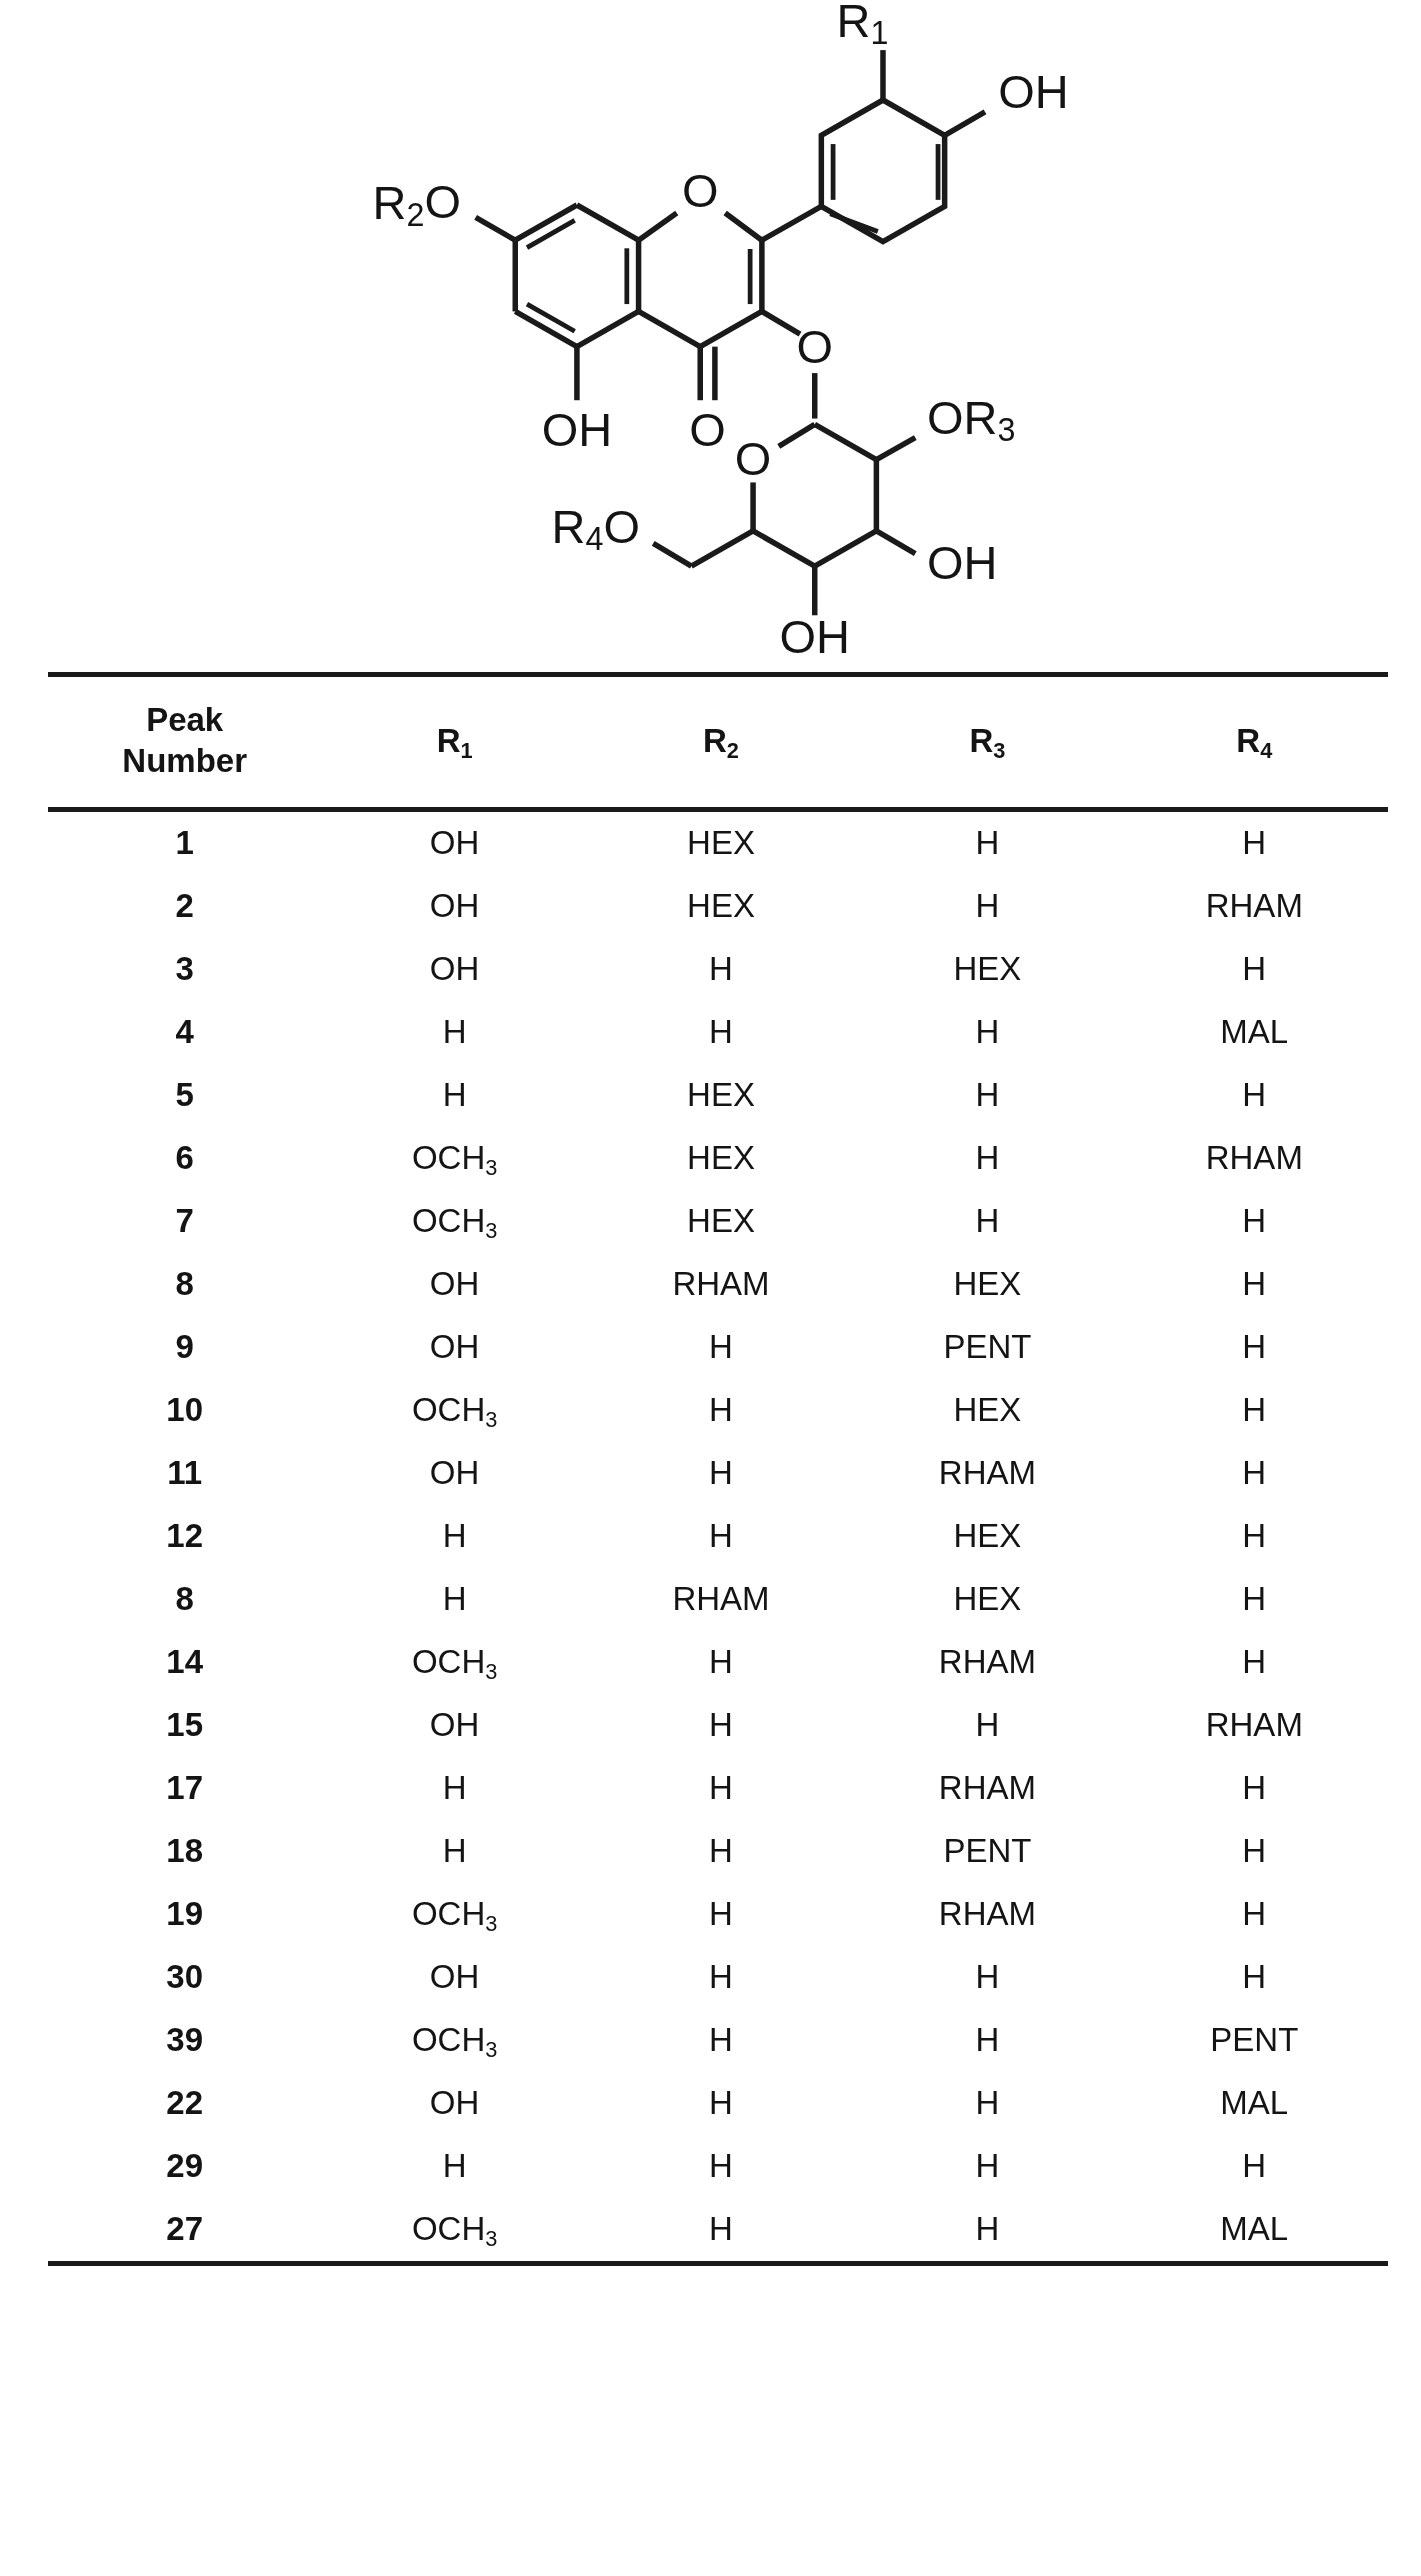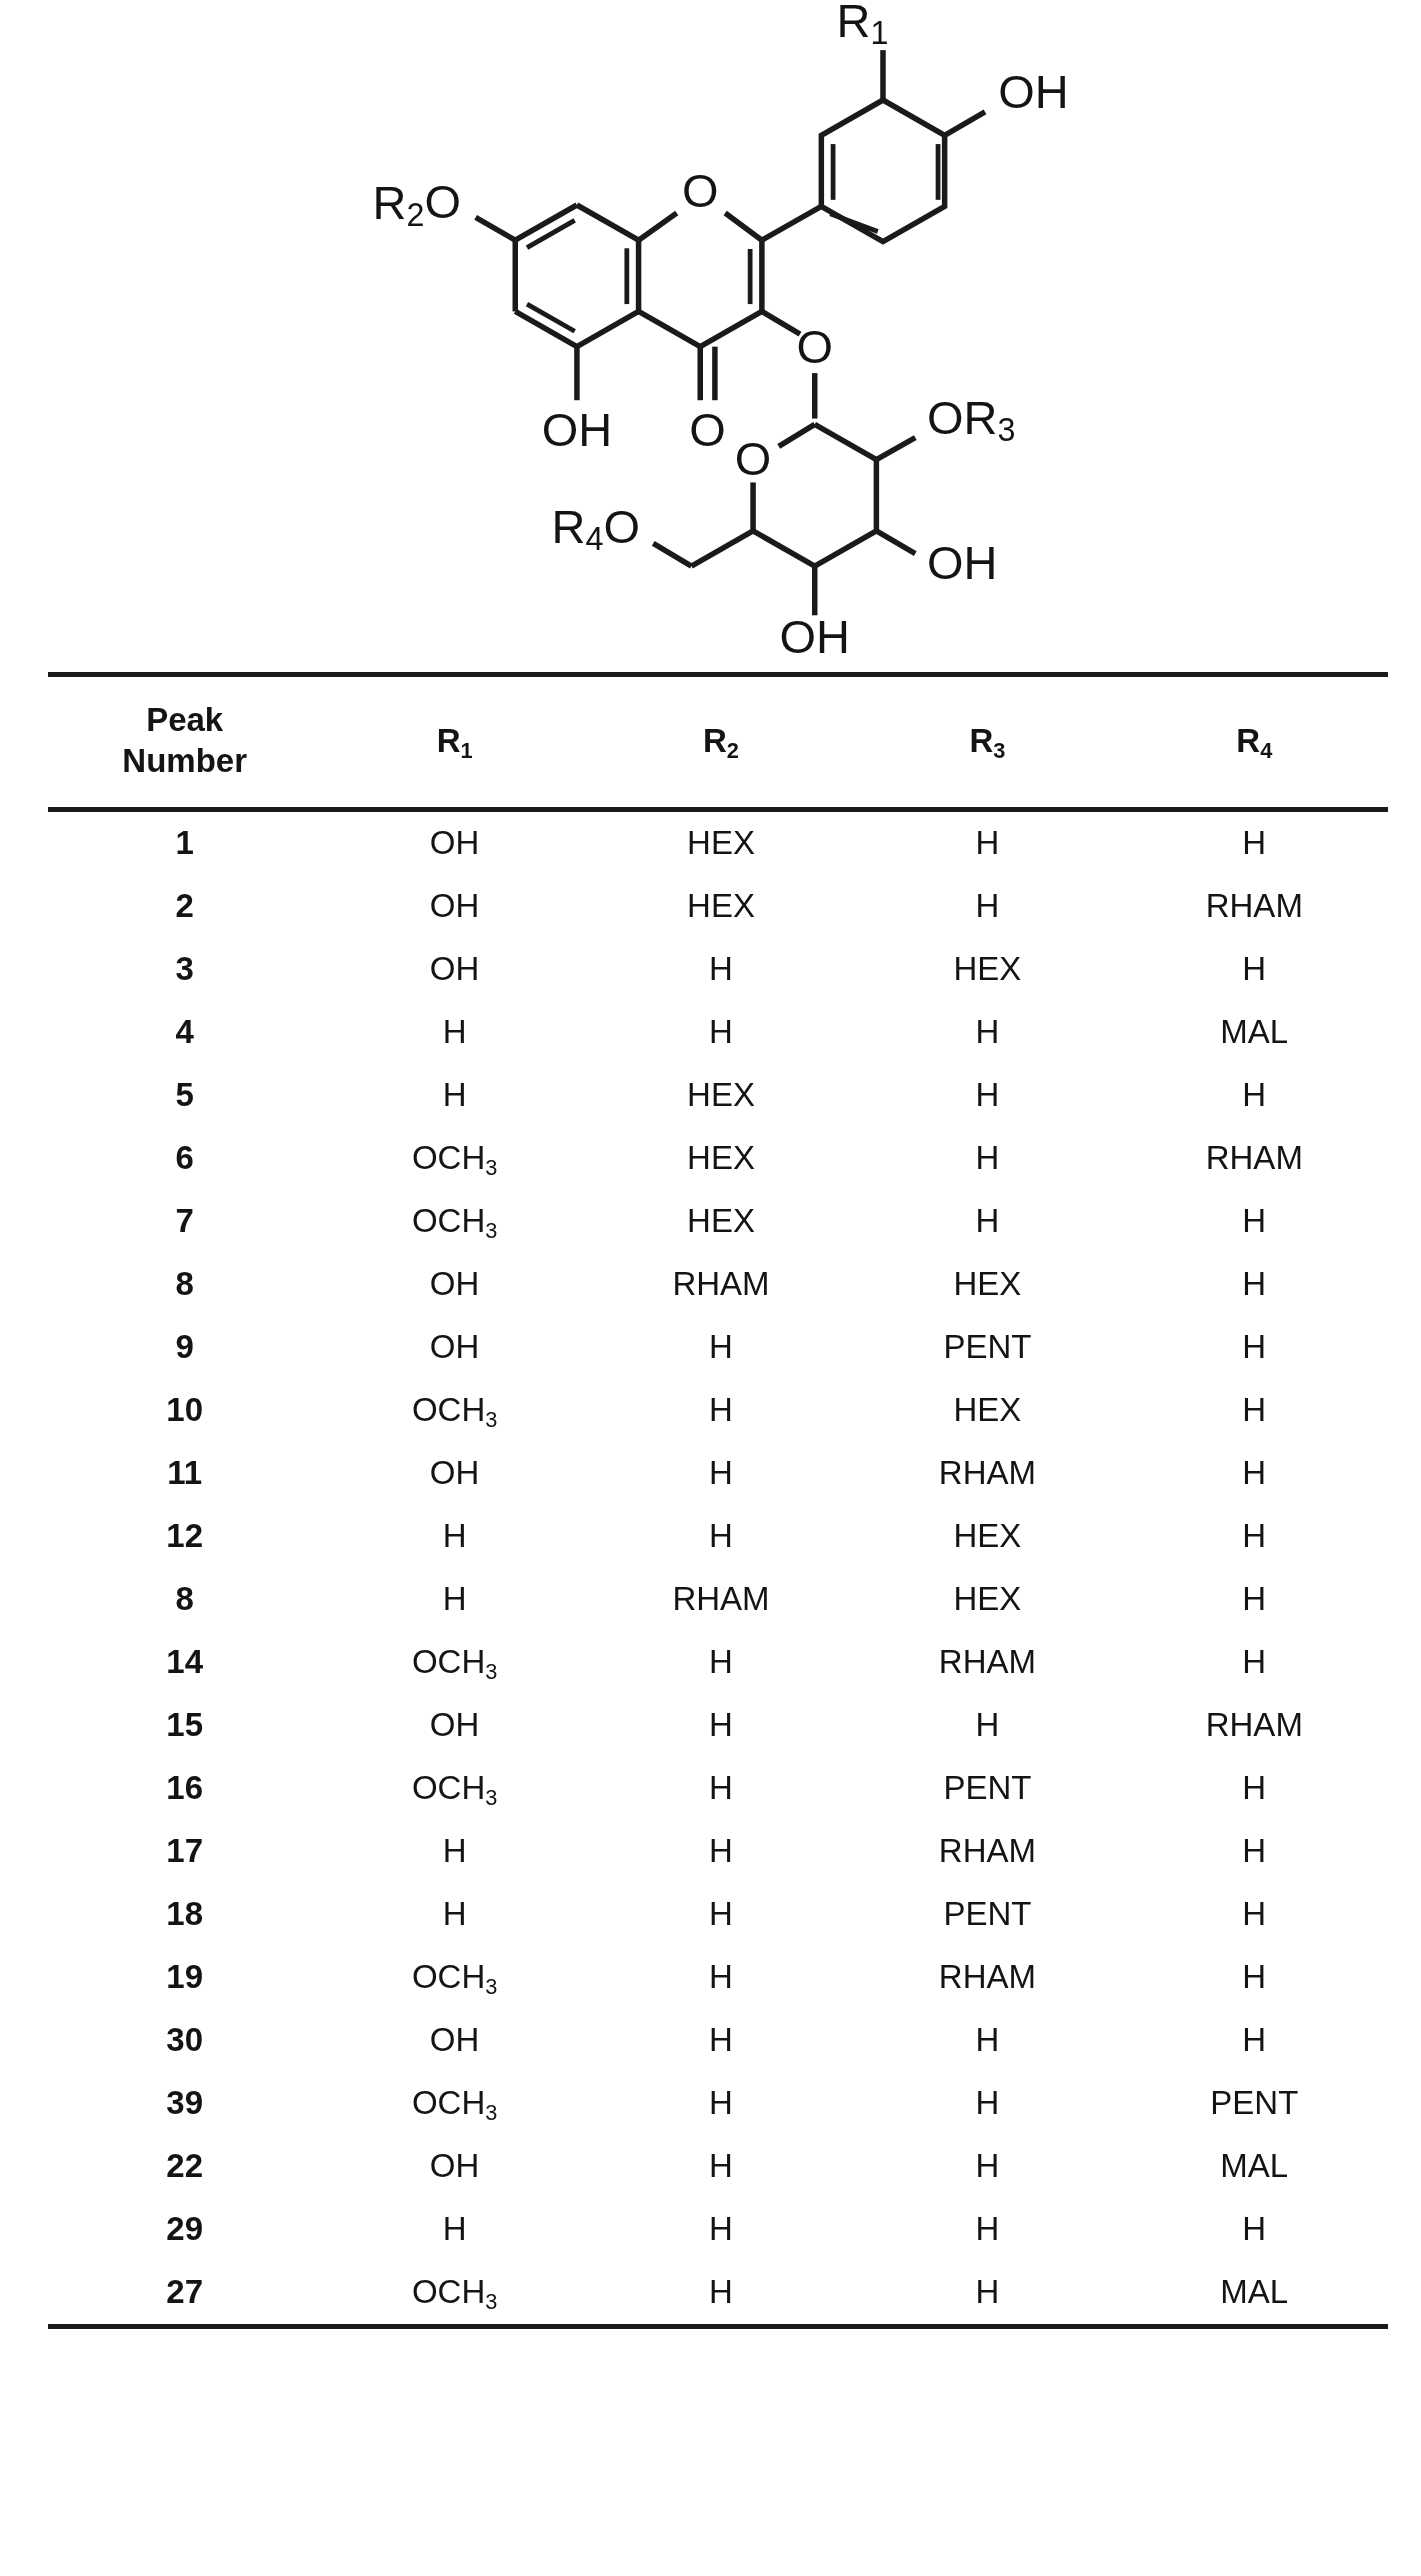--- a/index.html
+++ b/index.html
@@ -315,27 +315,20 @@
         <td class=""><span>H</span></td>
       </tr>
       <tr>
         <td class="peak-col"><span>15</span></td>
         <td class=""><span>OH</span></td>
         <td class=""><span>H</span></td>
         <td class=""><span>H</span></td>
         <td class=""><span>RHAM</span></td>
       </tr>
       <tr>
-        <td class="peak-col"><span>16</span></td>
-        <td class=""><span>OCH</span><sub>3</sub></td>
-        <td class=""><span>H</span></td>
-        <td class=""><span>PENT</span></td>
-        <td class=""><span>H</span></td>
-      </tr>
-      <tr>
         <td class="peak-col"><span>17</span></td>
         <td class=""><span>H</span></td>
         <td class=""><span>H</span></td>
         <td class=""><span>RHAM</span></td>
         <td class=""><span>H</span></td>
       </tr>
       <tr>
         <td class="peak-col"><span>18</span></td>
         <td class=""><span>H</span></td>
         <td class=""><span>H</span></td>

